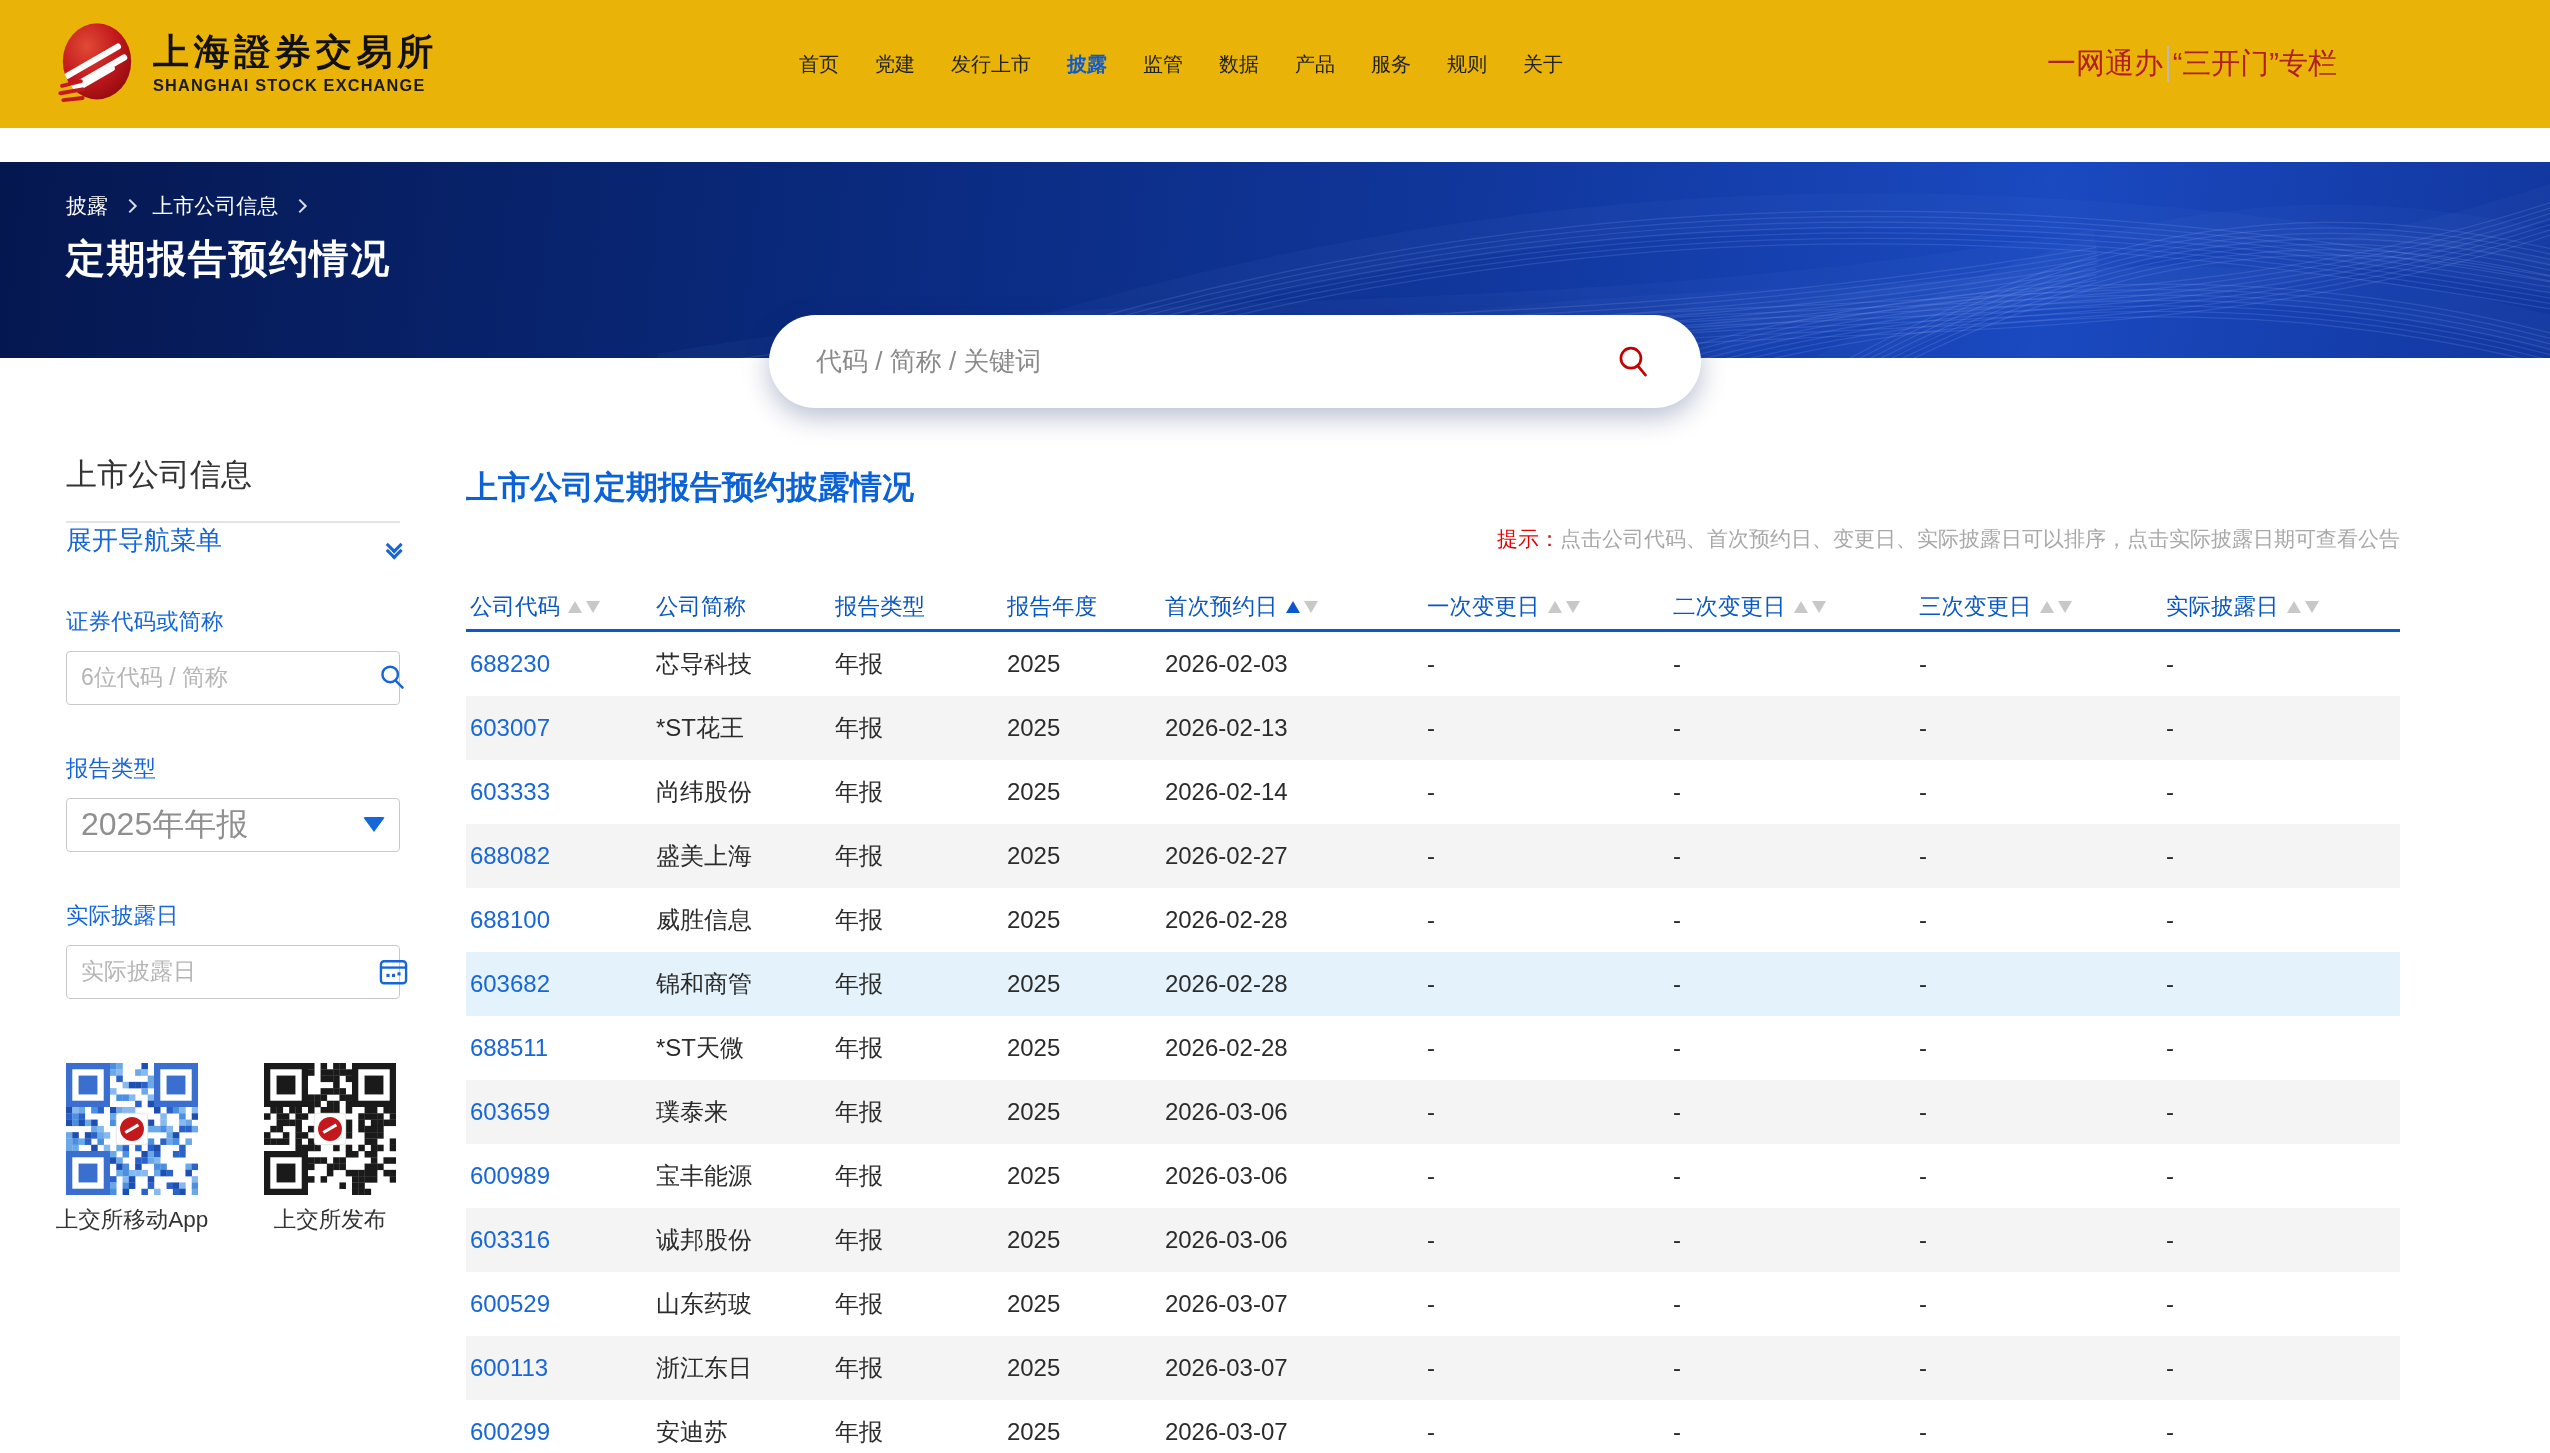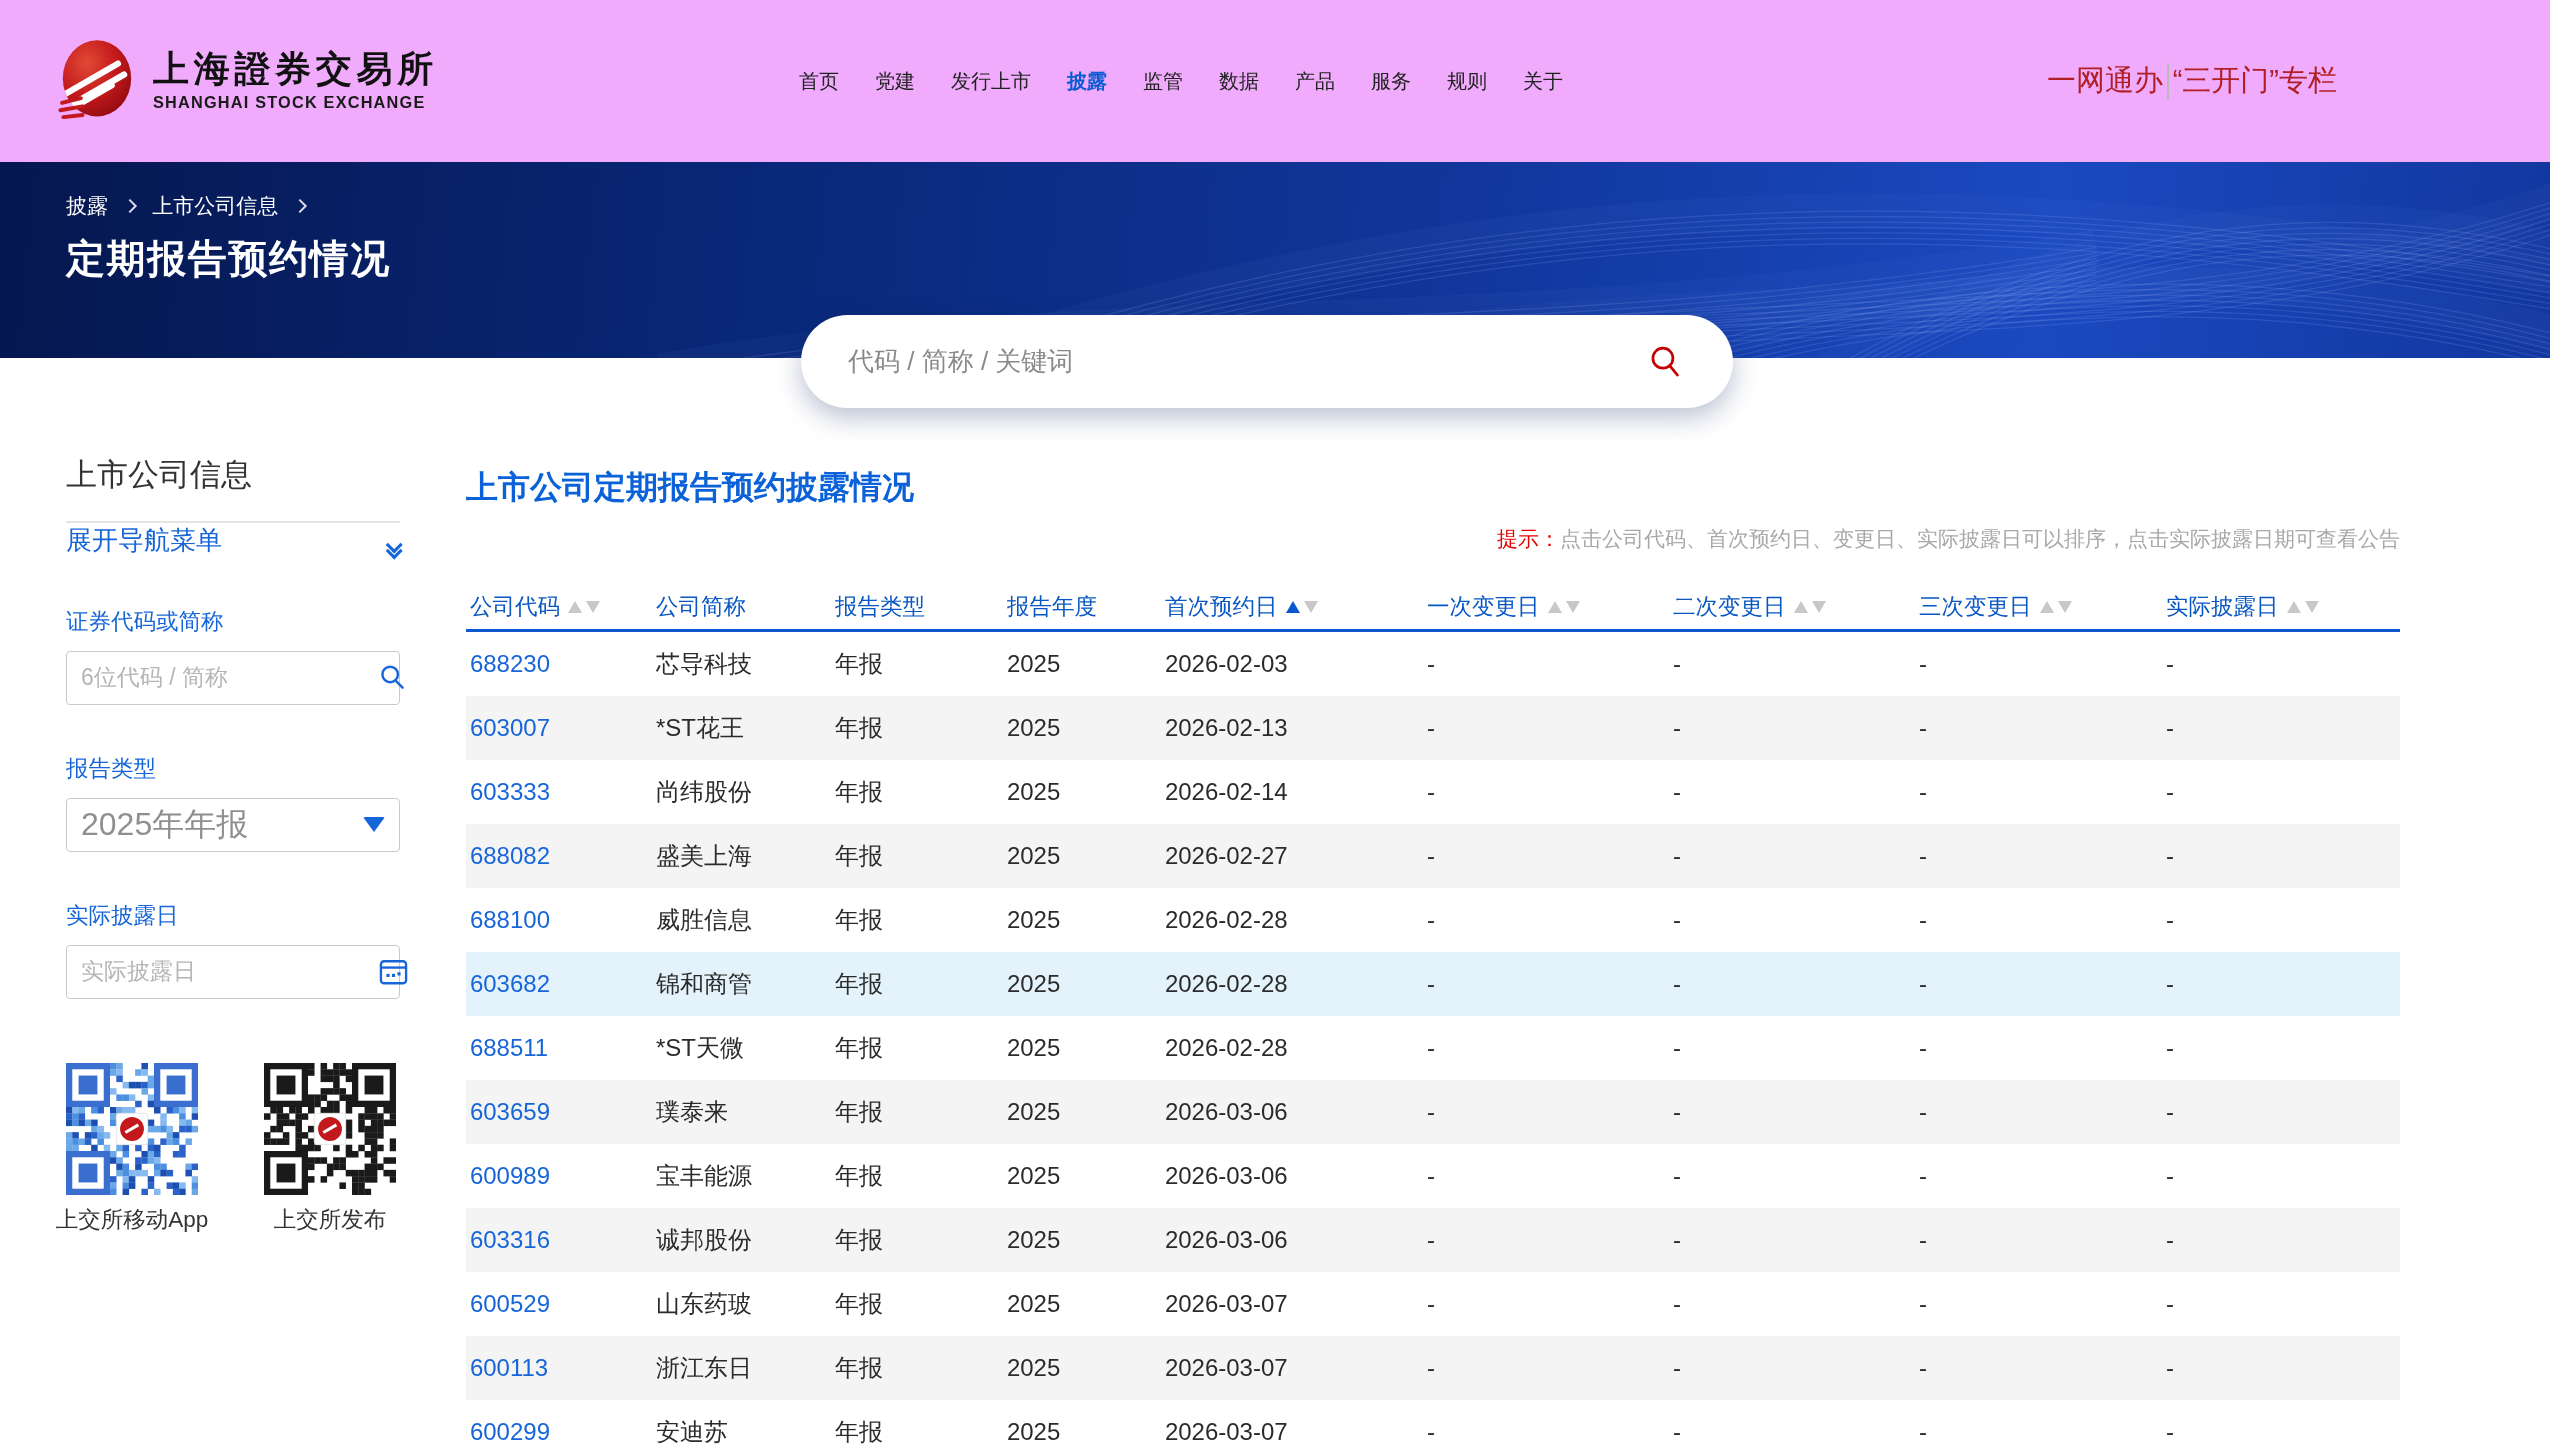--- a/index.html
+++ b/index.html
@@ -1,22 +1,22 @@
 <!DOCTYPE html>
 <html style="--accent-blue: #0b5bd3; --link-blue: #1766d9; --title-blue: #0b62d8; --brand-red: #b01f24; --logo-red: #c3191c; --sort-active: #0a57d0; --row-highlight: #e4f3fb; --banner-navy: #0a2a7e;font-size:12.4px"><head>
 <meta charset="utf-8">
 <style>
   * { margin:0; padding:0; box-sizing:border-box; }
   html,body { width:2550px; height:1454px; overflow:hidden; background:#fff;
     font-family:"Liberation Sans","DejaVu Sans",sans-serif; }
   .page { position:relative; width:2550px; height:1454px; background:#fff; }
 
   
-  .site-header { position:absolute; left:0; top:0; width:2550px; height:162px;
-    background:#f0abfc; display:flex; align-items:center; padding:0 213px 0 58px; }
+  .site-header { position:absolute; left:0; top:0; width:2550px; height:128px;
+    background:#eab308; display:flex; align-items:center; padding:0 213px 0 58px; }
   .logo-wrap { display:flex; align-items:center; gap:17px; }
   .logo-text .cn { font-family:"DejaVu Serif","Liberation Serif",serif; font-weight:bold;
     font-size:36px; color:#111; letter-spacing:4.7px; line-height:1.05; }
   .logo-text .en { font-size:16.3px; font-weight:bold; color:#1a1a1a; letter-spacing:1.2px; margin-top:4.7px; }
   .main-nav { display:flex; gap:36px; margin-left:361px; align-items:center; }
   .main-nav .nav-item { font-size:20px; color:#222; cursor:pointer; white-space:nowrap; }
   .main-nav .nav-item.active { color:var(--accent-blue,#0b5bd3); font-weight:bold; }
   .quick-links { margin-left:auto; display:flex; align-items:center; gap:4px; }
   .quick-links .ql { font-size:29px; color:var(--brand-red,#b01f24); cursor:pointer; white-space:nowrap; }
   .ql-divider { width:1.6px; height:36px; background:#b9b9b9; }
@@ -26,21 +26,21 @@
     background:linear-gradient(96deg,#05174f 0%,#0a2a7e 34%,#11379d 58%,#1a49c0 80%,#12379f 100%);
     overflow:hidden; }
   .banner svg.waves { position:absolute; inset:0; pointer-events:none; }
   .breadcrumb { position:absolute; left:66px; top:29.5px; display:flex; align-items:center; gap:14px; z-index:2; }
   .crumb { font-size:21px; color:#fff; cursor:pointer; }
   .crumb-sep { width:10px; height:10px; border-top:2.3px solid rgba(255,255,255,.85);
     border-right:2.3px solid rgba(255,255,255,.85); transform:rotate(45deg); margin:0 3.1px; }
   .banner-title { position:absolute; left:66px; top:70px; font-size:39px; font-weight:bold; color:#fff; z-index:2; letter-spacing:1.6px; }
 
   
-  .search-bar { position:absolute; left:801px; top:315px; width:932px; height:93px;
+  .search-bar { position:absolute; left:769px; top:315px; width:932px; height:93px;
     background:#fff; border-radius:48px; box-shadow:0 9.3px 26.4px rgba(4,30,90,.28);
     display:flex; align-items:center; padding:0 47px; z-index:5; }
   .search-bar input { flex:1; border:none; outline:none; font-size:26px; color:#333; background:transparent;
     font-family:inherit; }
   .search-bar input::placeholder { color:#8a8a8a; }
   .search-btn { width:40px; height:40px; cursor:pointer; flex:0 0 auto; }
 
   
   .sidebar { position:absolute; left:66px; top:454px; width:334px; }
   .sb-title { font-size:31px; color:#333; }

